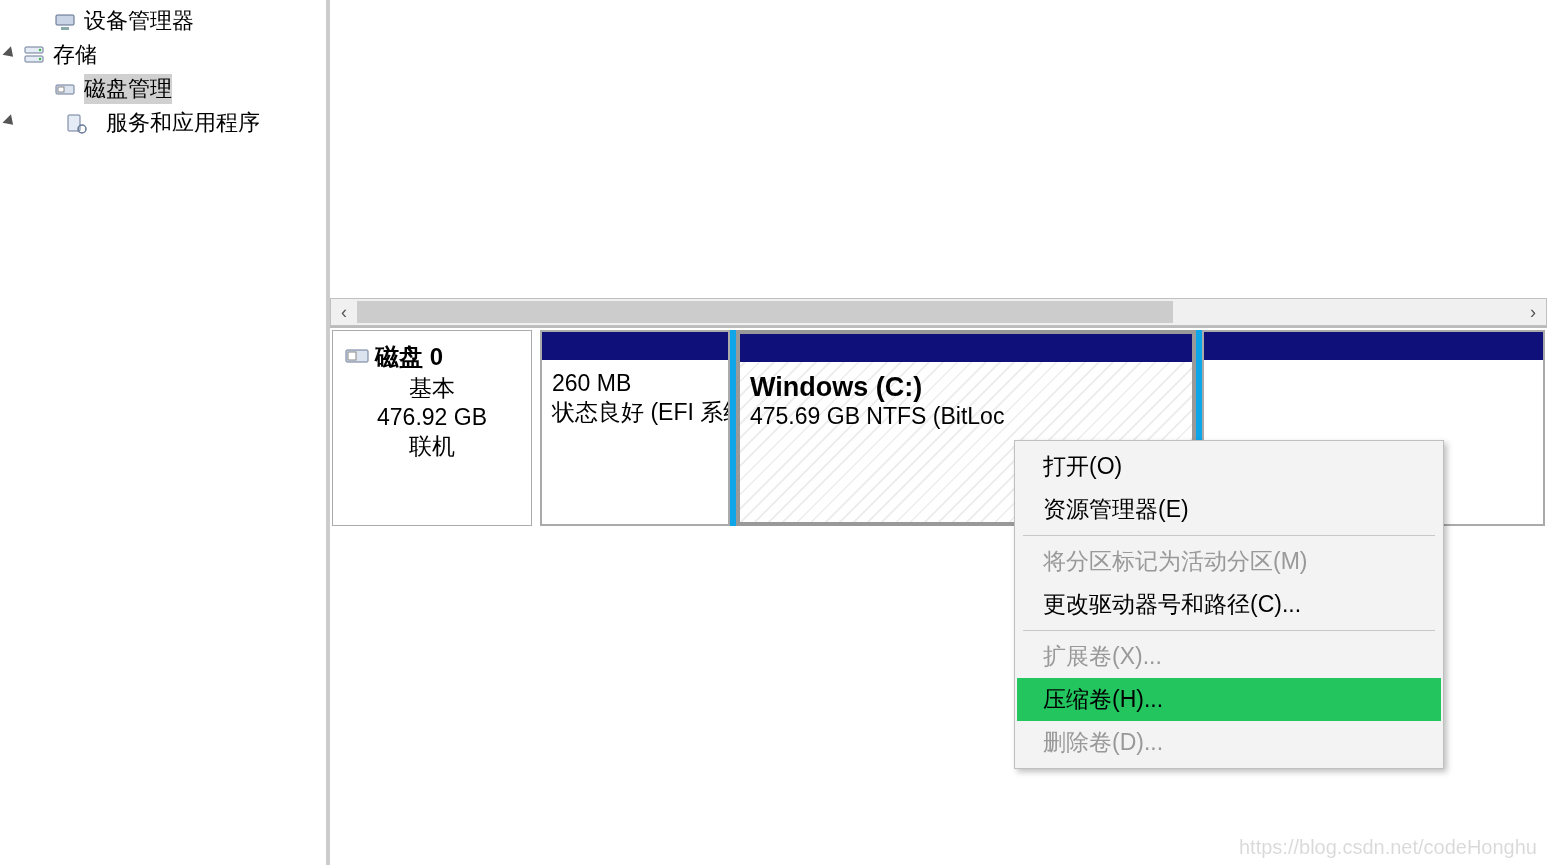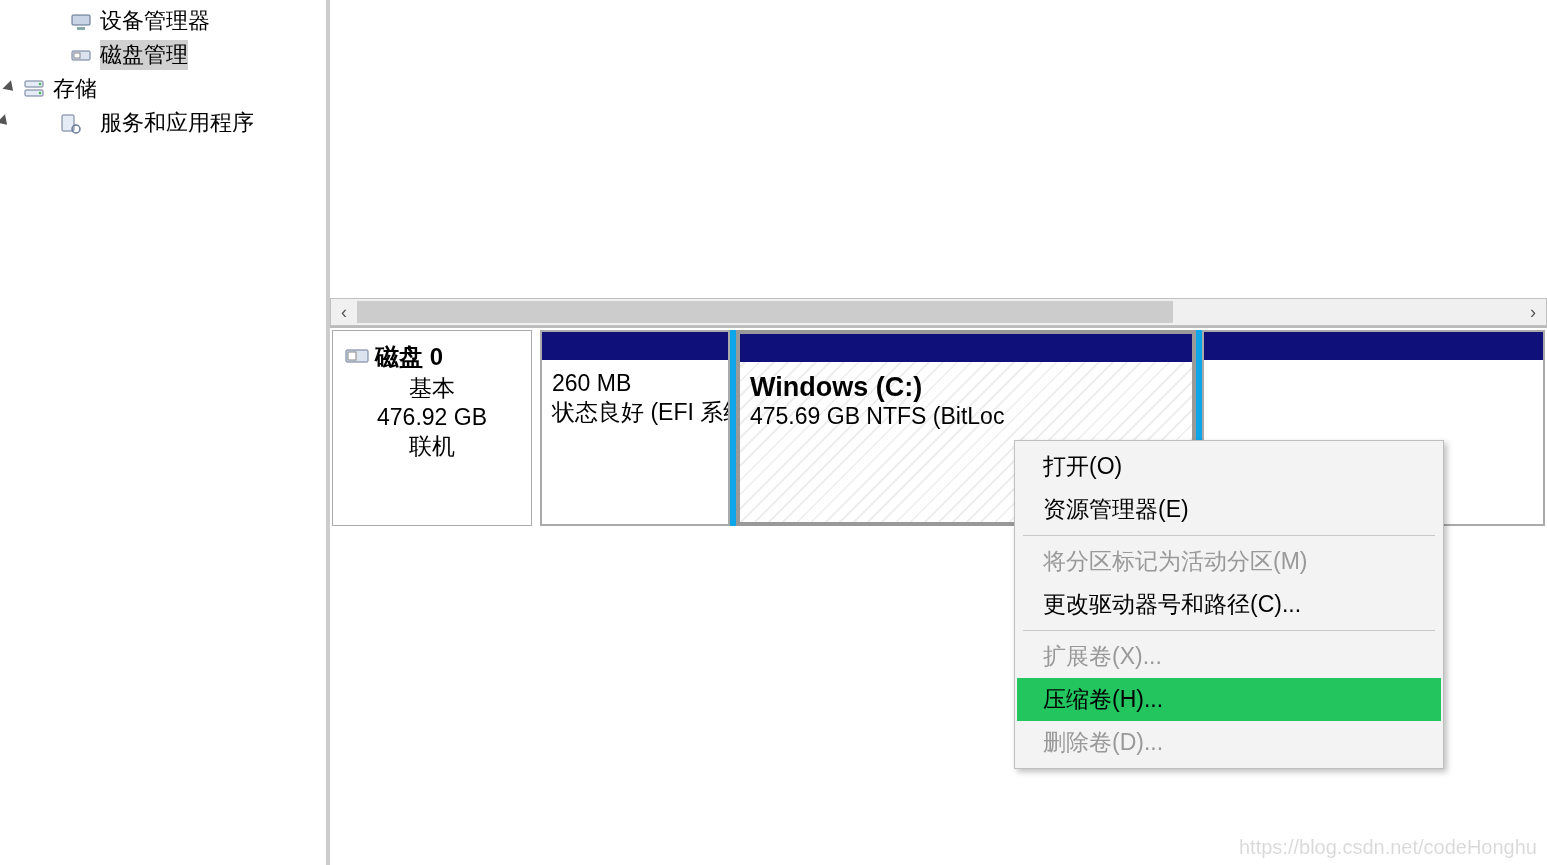--- a/index.html
+++ b/index.html
@@ -25,21 +25,21 @@
     background: #fff;
   }
   .tree-row {
     display: flex;
     align-items: center;
     height: 34px;
     padding-left: 20px;
     gap: 6px;
     white-space: nowrap;
   }
-  .tree-row.level1 { padding-left: 52px; margin-left: 16px; }
+  .tree-row.level1 { padding-left: 52px; }
   .tree-row.level0::before {
     content: "";
     display: inline-block;
     width: 0; height: 0;
     border-top: 6px solid transparent;
     border-bottom: 6px solid transparent;
     border-left: 9px solid #555;
     margin-right: 2px;
     transform: rotate(45deg) translateY(-2px);
     margin-left:-16px;
@@ -163,41 +163,41 @@
   <div class="sidebar">
     <div class="tree-row level1">
       <span class="tree-icon">
         <svg width="24" height="24">
             <rect x="3" y="6" width="18" height="10" rx="1" fill="#c9d5e6" stroke="#5a6b88"></rect>
             <rect x="8" y="18" width="8" height="3" fill="#8aa"></rect>
           </svg>
       </span>
       <span class="tree-label">设备管理器</span>
     </div>
-    <div class="tree-row level1 selected">
-      <span class="tree-icon">
-        <svg width="24" height="24">
-            <rect x="3" y="8" width="18" height="9" rx="1" fill="#dbe3ee" stroke="#6a7b98"></rect>
-            <rect x="5" y="10" width="6" height="5" fill="#fff" stroke="#888"></rect>
-          </svg>
-      </span>
-      <span class="tree-label">磁盘管理</span>
-    </div>
     <div class="tree-row level0">
       <span class="tree-icon">
         <svg width="24" height="24">
             <rect x="3" y="4" width="18" height="6" rx="1" fill="#e6ecf5" stroke="#6a7b98"></rect>
             <rect x="3" y="13" width="18" height="6" rx="1" fill="#e6ecf5" stroke="#6a7b98"></rect>
             <circle cx="18" cy="7" r="1.2" fill="#39b54a"></circle>
             <circle cx="18" cy="16" r="1.2" fill="#39b54a"></circle>
           </svg>
       </span>
       <span class="tree-label">存储</span>
     </div>
-    <div class="tree-row level0" style="padding-left:14px;gap:17px;">
+    <div class="tree-row level1 selected">
+      <span class="tree-icon">
+        <svg width="24" height="24">
+            <rect x="3" y="8" width="18" height="9" rx="1" fill="#dbe3ee" stroke="#6a7b98"></rect>
+            <rect x="5" y="10" width="6" height="5" fill="#fff" stroke="#888"></rect>
+          </svg>
+      </span>
+      <span class="tree-label">磁盘管理</span>
+    </div>
+    <div class="tree-row level0" style="padding-left:20px;gap:17px;">
       <span style="width:14px;"></span>
       <span class="tree-icon">
         <svg width="24" height="24">
             <rect x="4" y="4" width="12" height="16" rx="1" fill="#e6ecf5" stroke="#6a7b98"></rect>
             <circle cx="18" cy="18" r="4" fill="none" stroke="#6a7b98" stroke-width="1.5"></circle>
             <path d="M18 14v1M18 21v1M14 18h1M21 18h1" stroke="#6a7b98"></path>
           </svg>
       </span>
       <span class="tree-label">服务和应用程序</span>
     </div>

